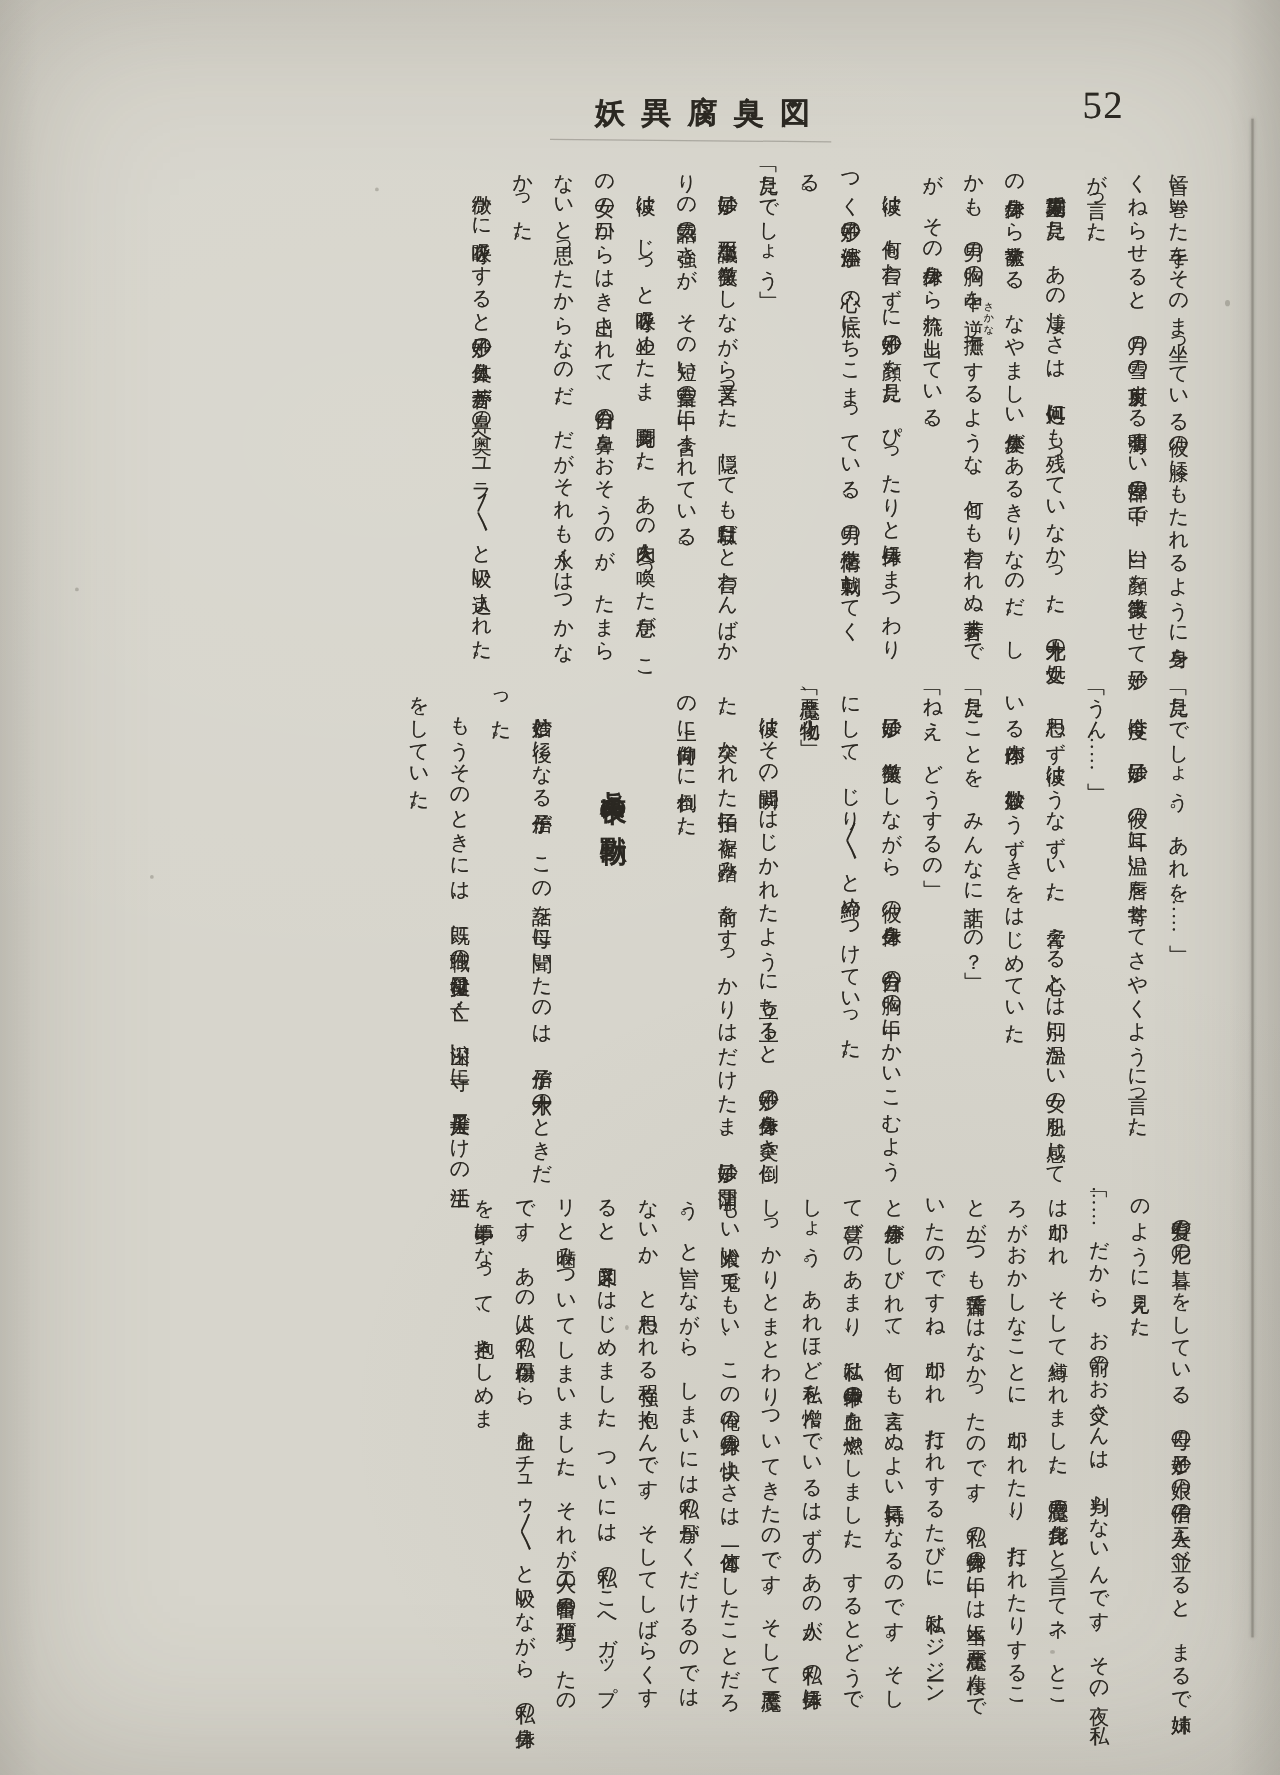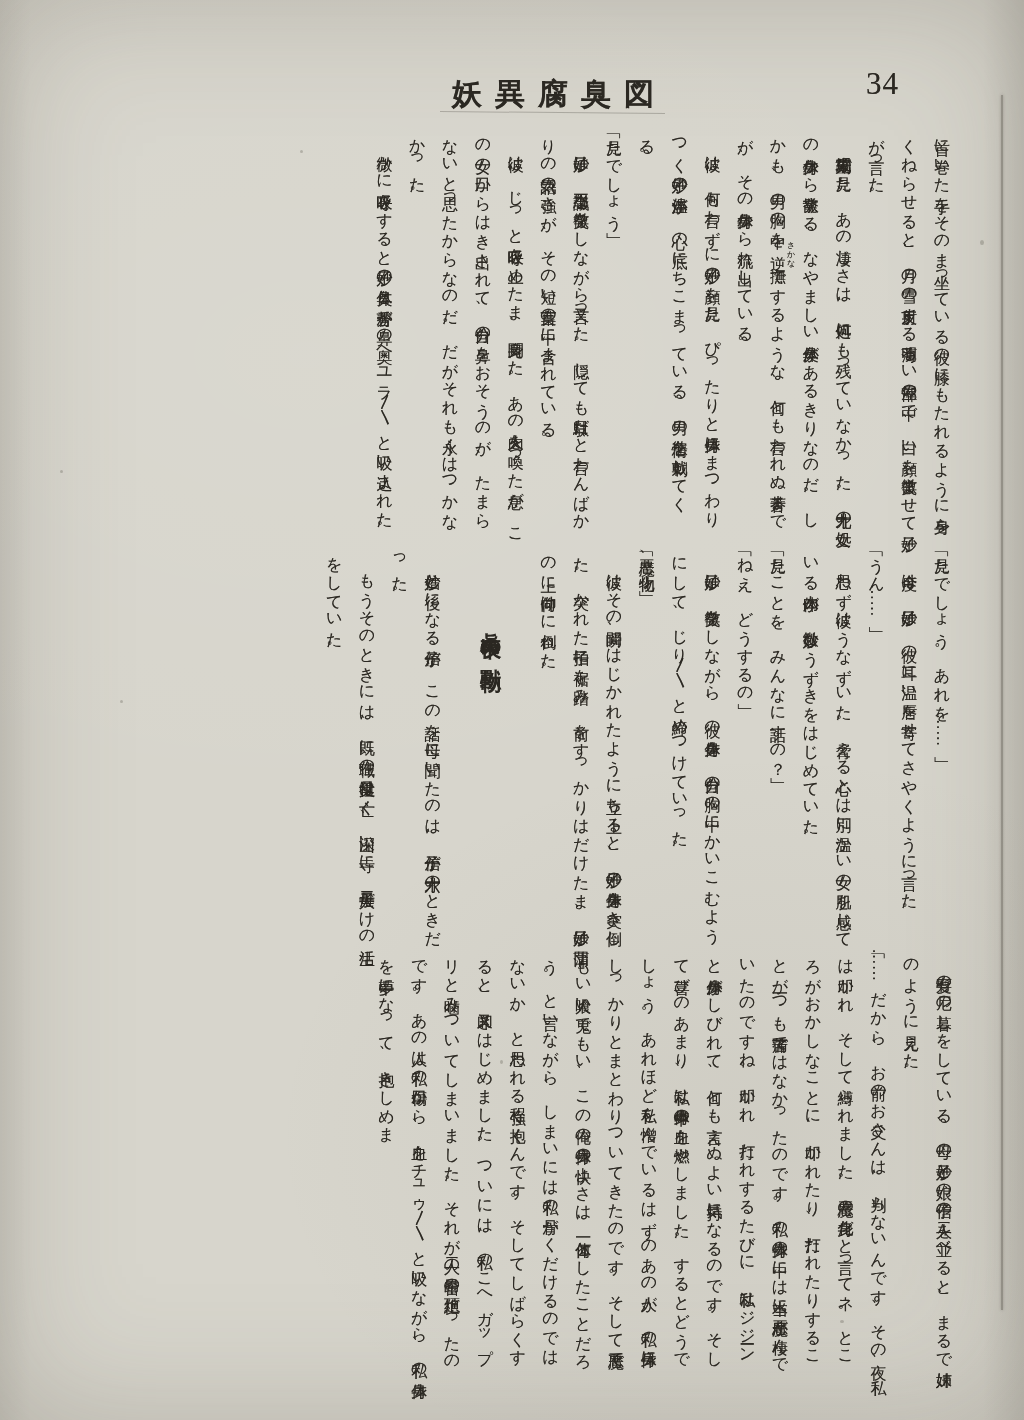--- a/index.html
+++ b/index.html
@@ -19,22 +19,22 @@
       linear-gradient(90deg, #cdcbc2 0%, #d7d5cc 3%, #d7d5cc 96%, #c6c4bb 100%),
       #d6d4cb;
   }
   .vignette {
     position: absolute; inset: 0;
     box-shadow: inset 0 0 130px rgba(92,87,76,0.28);
     pointer-events: none;
   }
   .page-title {
     position: absolute;
-    top: 74px; left: 452px;
-    font-size: 30px;
+    top: 74px; left: 476px;
+    font-size: 24px;
     font-weight: bold;
     letter-spacing: 13px;
     white-space: nowrap;
     text-shadow: 0 0 0.5px rgba(43,40,34,0.55);
   }
   .title-rule {
     position: absolute;
     top: 112px; left: 440px;
     width: 225px; height: 1px;
     background: rgba(70,65,58,0.30);
@@ -97,21 +97,21 @@
 <div class="edge-line"></div>
 <div class="speck sp1"></div>
 <div class="speck sp2"></div>
 <div class="speck sp3"></div>
 <div class="speck sp4"></div>
 <div class="speck sp5"></div>
 <div class="speck sp6"></div>
 
 <div class="page-title">妖異腐臭図</div>
 <div class="title-rule"></div>
-<div class="page-num">34</div>
+<div class="page-num">52</div>
 
 <div id="band1" class="band">
   <p>首に巻いた手をそのまゝ坐っている彼の膝にもたれるように身をくねらせると、月の雪の反射する薄明るい部屋の中で、白い顔を微笑ませて妙子が言った。</p>
   <p class="ind"><span>先刻墓場で見た、あの凄じさは、何処にも残っていなかった。十九才の処女の身体から発散する、なやましい体臭があるきりなのだ。しかも、男の胸の中を</span><ruby><span>逆撫</span><rt>さかな</rt></ruby><span>でするような、何とも言われぬ芳香までが、その身体から流れ出している。</span></p>
   <p class="ind">彼は、何も言わずに妙子の顔を見た。ぴったりと身体にまつわりつく妙子の体温が、心の底にちゞこまっている、男の慾情を刺戟してくる。</p>
   <p>「見たでしょう」</p>
   <p class="ind">妙子は、不思議な微笑をしながら又言った。隠しても駄目だと言わんばかりの語気の強さが、その短い言葉の中に含まれている。</p>
   <p class="ind">彼は、じっと呼吸を止めたまゝ、身悶えた。あの人肉を喚った息が、この女の口からはき出されて、自分の鼻をおそうのが、たまらないと思ったからなのだ。だがそれも永くはつゞかなかった。</p>
   <p class="ind">微かに呼吸をすると妙子の体臭と芳香が鼻の奥へユラ〳〵と吸い込まれた。</p>
 </div>

